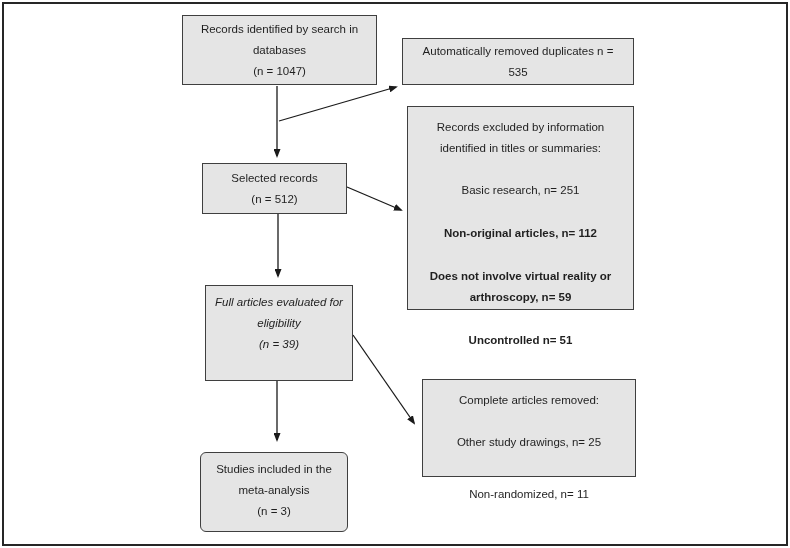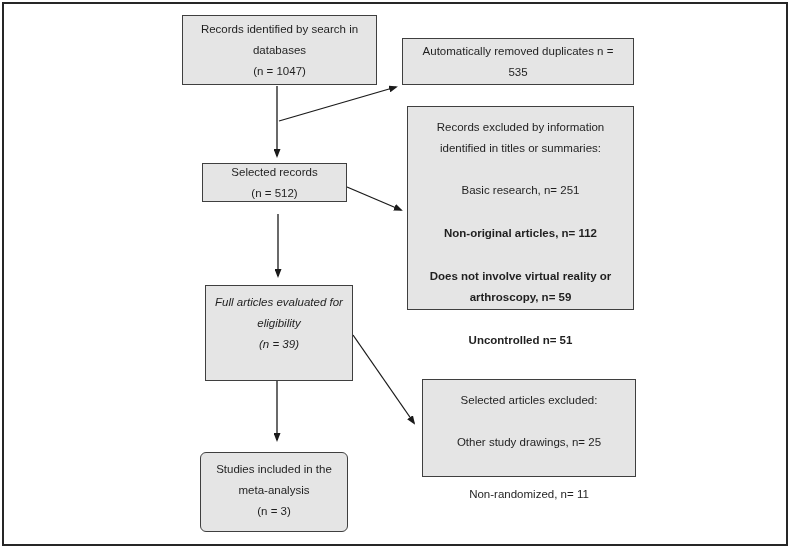--- a/index.html
+++ b/index.html
@@ -34,21 +34,21 @@
   .v-center { justify-content: center; }
   .top-pad-6  { padding-top: 6px; }
   .top-pad-10 { padding-top: 10px; }
   .gap7  > .item + .item { margin-top: 1px; font-weight: bold; }
   .gap10 > .item + .item { margin-top: 10px; }
   .gap7 .item:first-child { margin-top: 0; }
   .items { display: block; width: 100%; white-space: pre-line; }
   
   #box-records-identified        { left: 182px; top: 15px;  width: 195px; height: 70px; }
   #box-duplicates-removed        { left: 402px; top: 38px;  width: 232px; height: 47px; }
-  #box-selected-records          { left: 202px; top: 163px; width: 145px; height: 39px; }
+  #box-selected-records          { left: 202px; top: 163px; width: 145px; height: 51px; }
   #box-records-excluded          { left: 407px; top: 106px; width: 227px; height: 204px; }
   #box-full-articles             { left: 205px; top: 285px; width: 148px; height: 96px; font-style: italic; }
   #box-complete-articles-excluded{ left: 422px; top: 379px; width: 214px; height: 98px; }
   #box-studies-included          { left: 200px; top: 452px; width: 148px; height: 80px; border-radius: 6px; }
   #flow-arrows {
     position: absolute;
     left: 0; top: 0;
     pointer-events: none;
   }
 </style>
@@ -101,21 +101,21 @@
     </div>
   </div>
 
   <div id="box-full-articles" class="fbox top-pad-6">
     <span>Full articles evaluated for
 eligibility</span>
     <span>(n = 39)</span>
   </div>
 
   <div id="box-complete-articles-excluded" class="fbox top-pad-10">
-    <span>Selected articles excluded:</span>
+    <span>Complete articles removed:</span>
     <div class="items gap10">
       <div class="item">Other study drawings, n= 25</div>
       <div class="item">Non-randomized, n= 11</div>
     </div>
   </div>
 
   <div id="box-studies-included" class="fbox top-pad-6">
     <span>Studies included in the
 meta-analysis</span>
     <span>(n = 3)</span>

